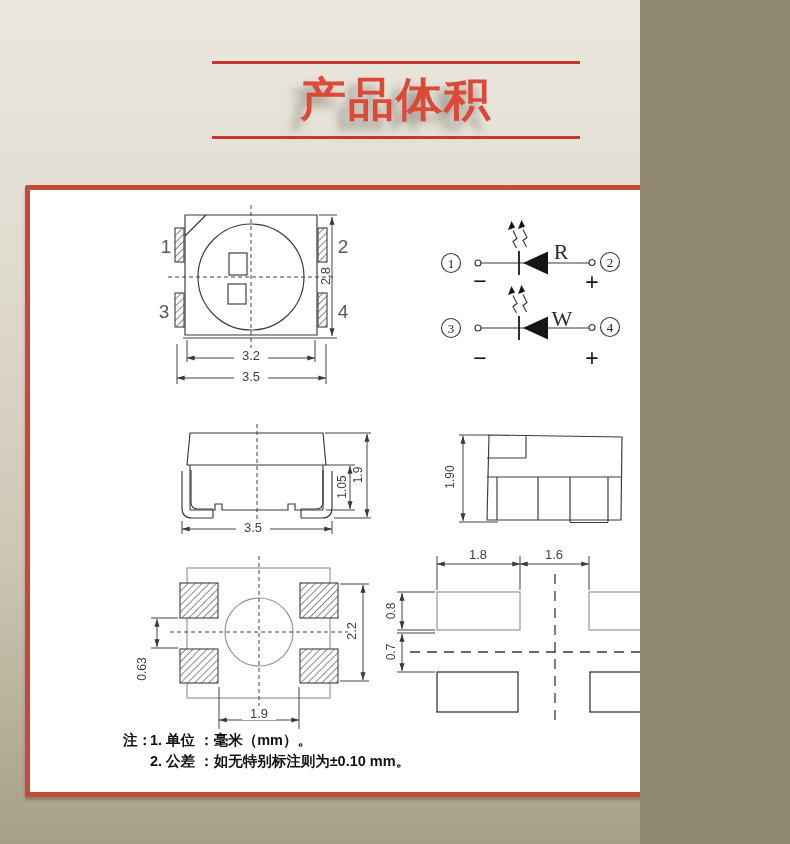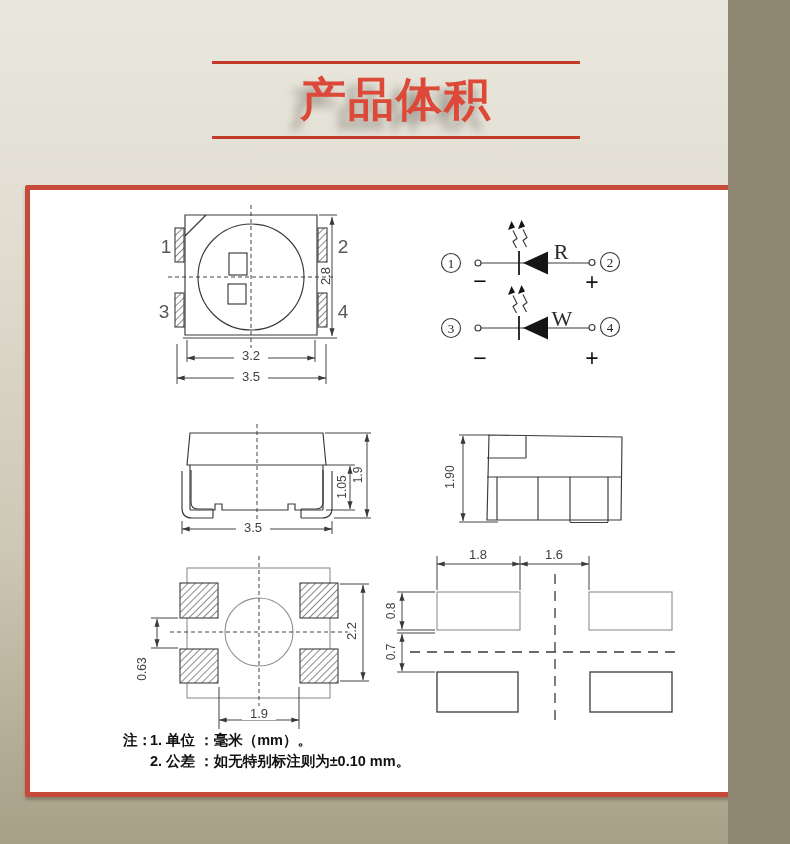--- a/index.html
+++ b/index.html
@@ -1,17 +1,17 @@
 <!DOCTYPE html>
 <html><head>
 <meta charset="utf-8">
 <style>
   html,body{margin:0;padding:0;background:#8f8772;}
   .page{
-    position:relative;width:728px;height:844px;overflow:hidden;
+    position:relative;width:640px;height:844px;overflow:hidden;
     background:linear-gradient(180deg,#eae7de 0%,#e0dcd0 30%,#cdc7b5 65%,#a79f86 100%);
     font-family:"Liberation Sans",sans-serif;
   }
   .title-block{position:absolute;left:212px;top:61px;width:368px;}
   .rule{height:3px;background:#c5392b;}
   .title{
     margin:0;height:72px;display:flex;align-items:center;justify-content:center;
     font-size:46px;font-weight:bold;color:#dc4938;letter-spacing:2px;
     text-shadow:-10px 9px 8px rgba(110,105,95,.6);
     font-family:"Liberation Sans",sans-serif;

